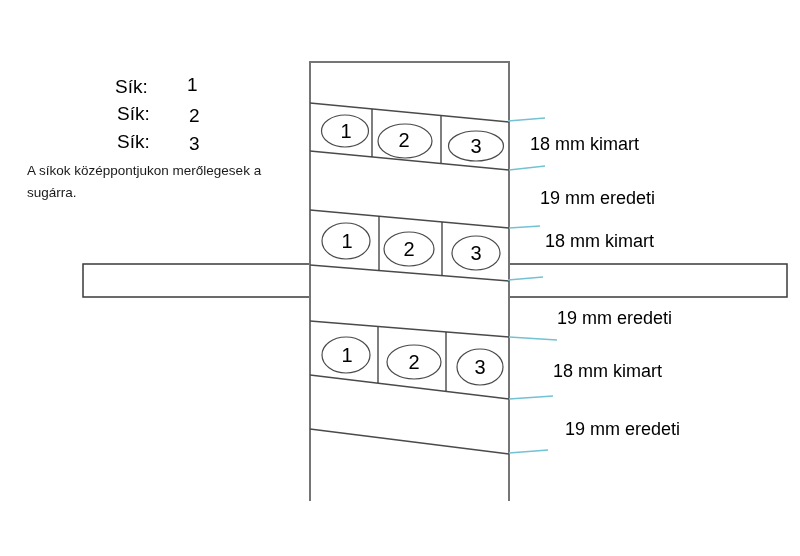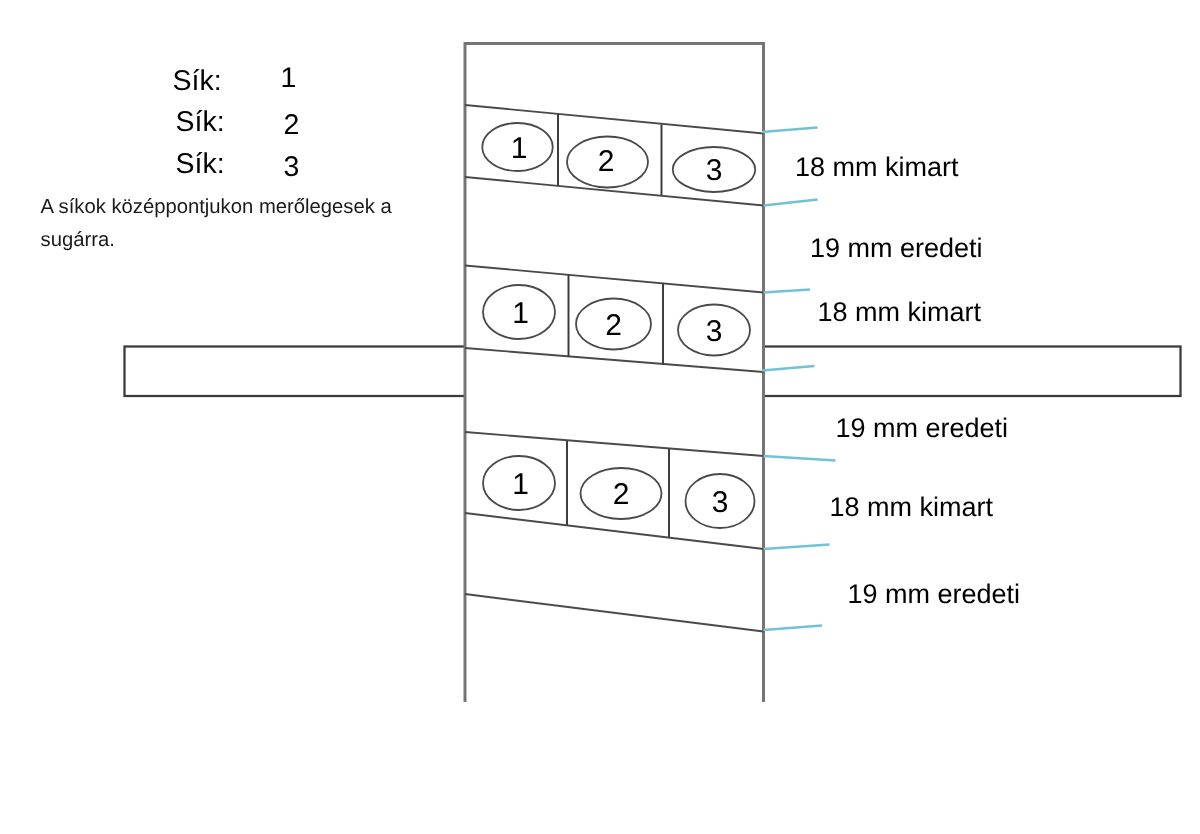--- a/index.html
+++ b/index.html
@@ -7,20 +7,21 @@
     padding: 0;
     background: #ffffff;
   }
   .page {
     position: relative;
     width: 800px;
     height: 468px;
     background: #ffffff;
     font-family: "Liberation Sans", sans-serif;
     overflow: hidden;
+    margin-top: 33px;
   }
   svg text {
     fill: #000000;
     font-family: "Liberation Sans", sans-serif;
   }
   .legend-label   { font-size: 19px; }
   .legend-value   { font-size: 19px; }
   .note-text      { font-size: 13.5px; fill: #1a1a1a; }
   .measure-label  { font-size: 18px; }
   .cell-digit     { font-size: 20px; text-anchor: middle; }

